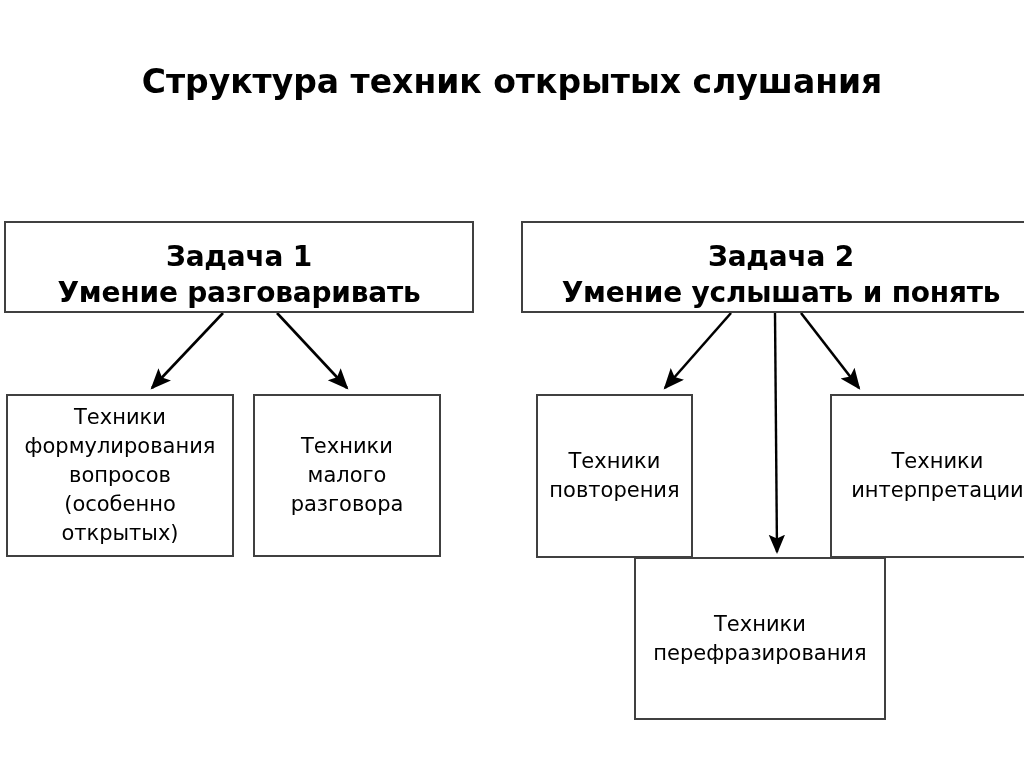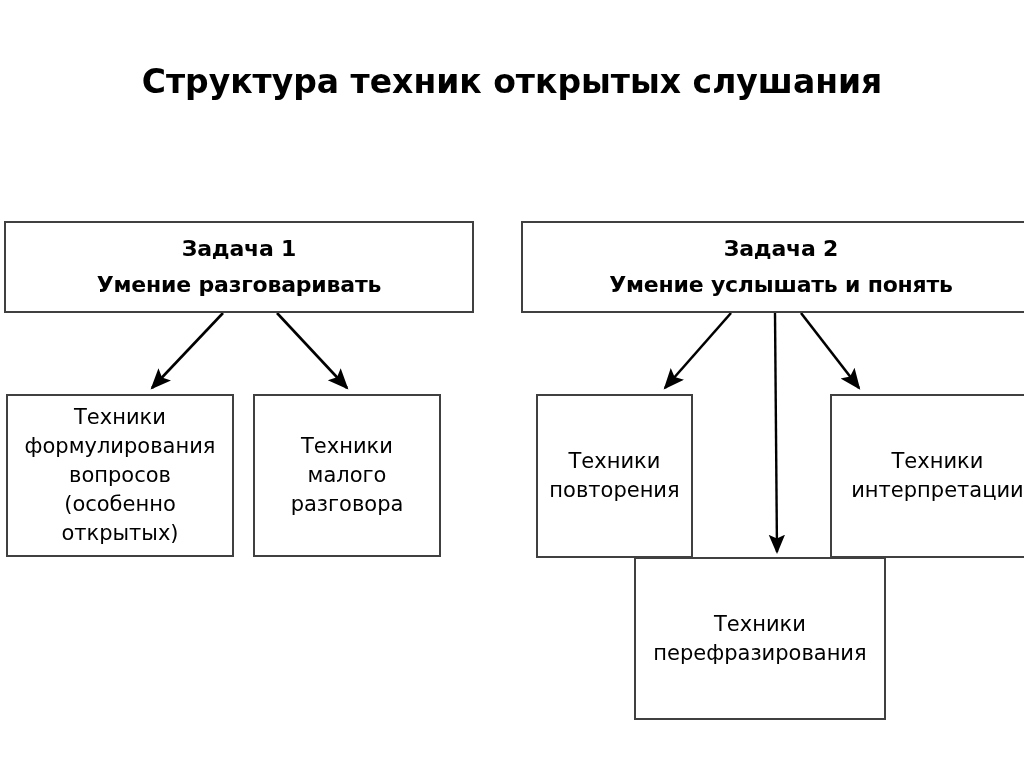--- a/index.html
+++ b/index.html
@@ -48,25 +48,26 @@
     color: #000000;
   }
   .node .node-text {
     display: block;
     width: 100%;
     white-space: pre-line;
   }
 
   
   .node.task {
-    font-size: 22px;
+    font-size: 28px;
     font-weight: bold;
     line-height: 36px;
     border-width: 2px;
     padding: 0 2px;
+    align-items: flex-end;
   }
   .node.task .node-text {
     letter-spacing: -0.2px;
   }
 
   
   .node.technique {
     font-size: 21px;
     font-weight: normal;
     line-height: 29px;

